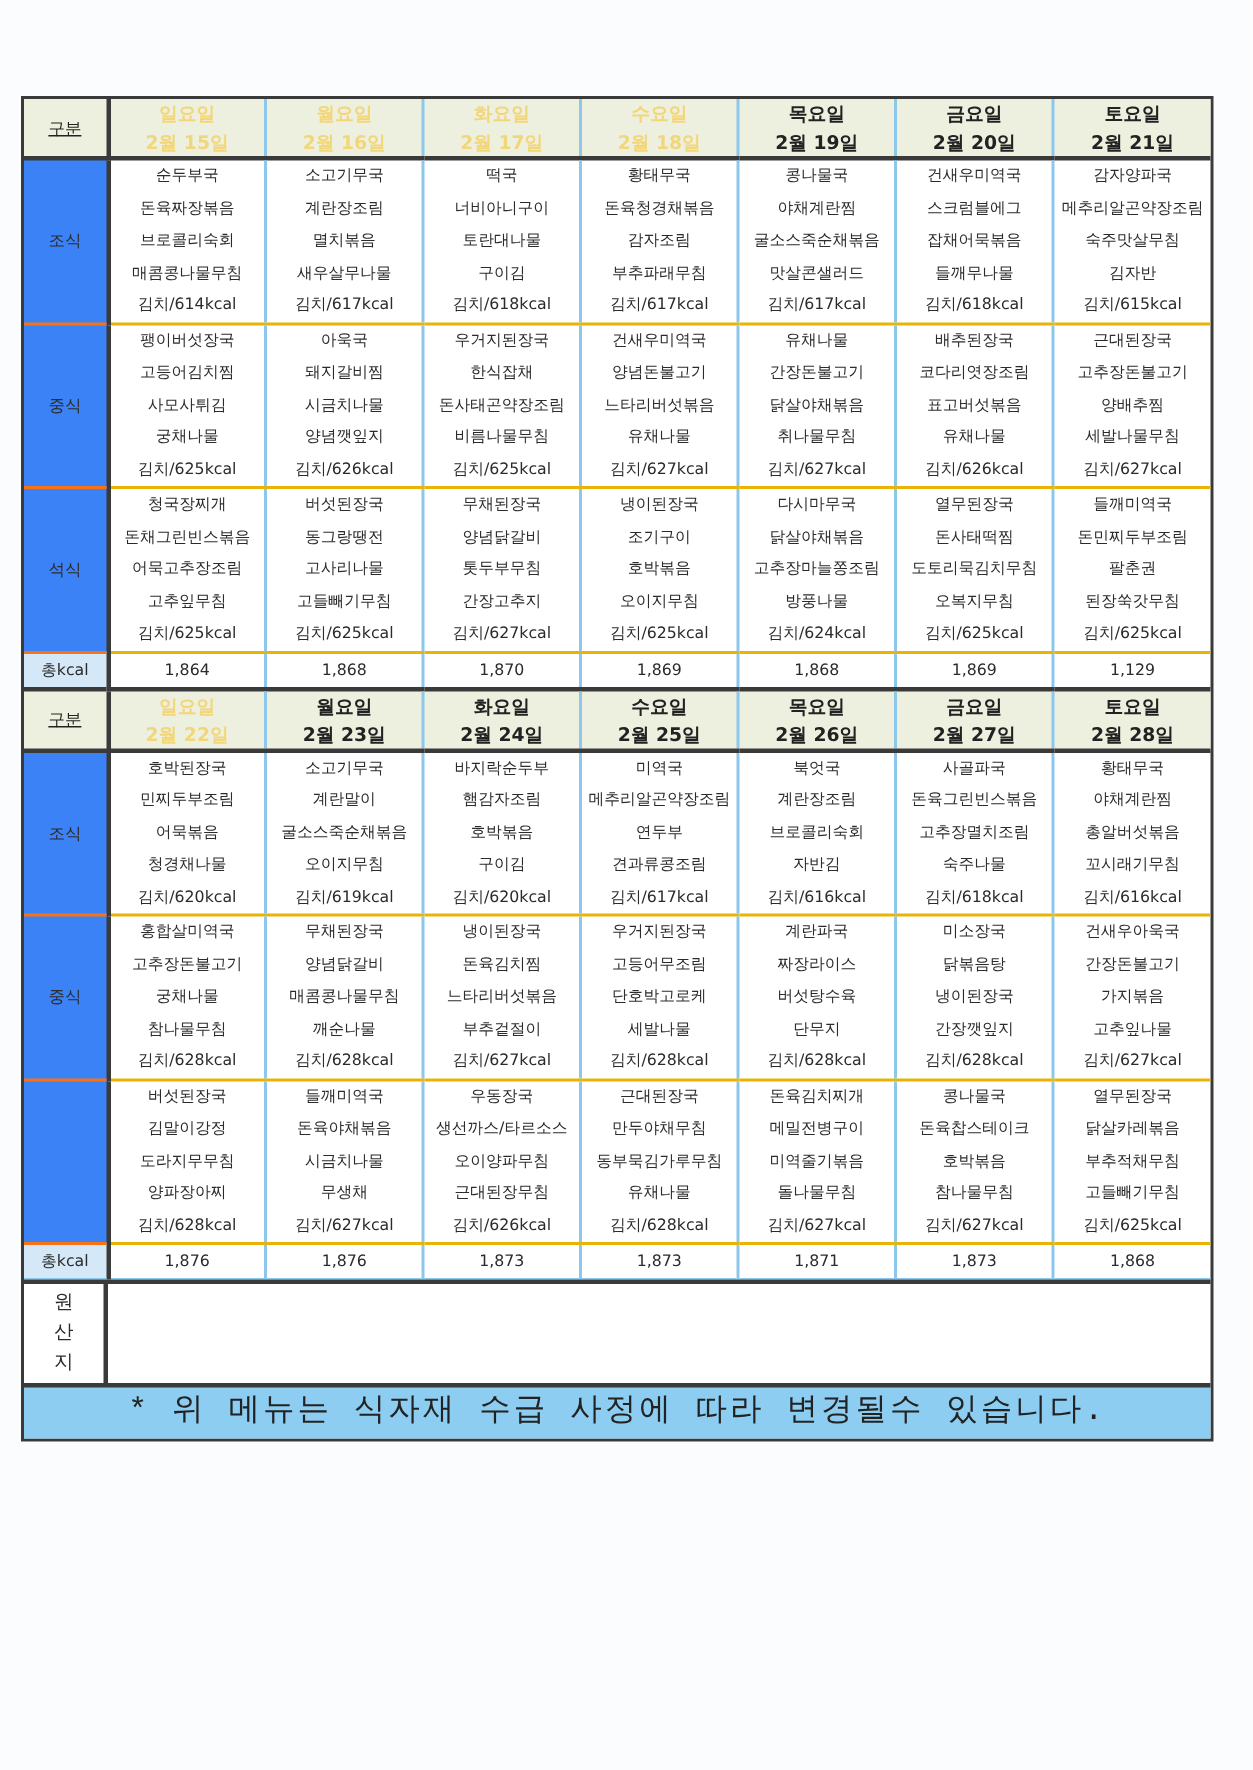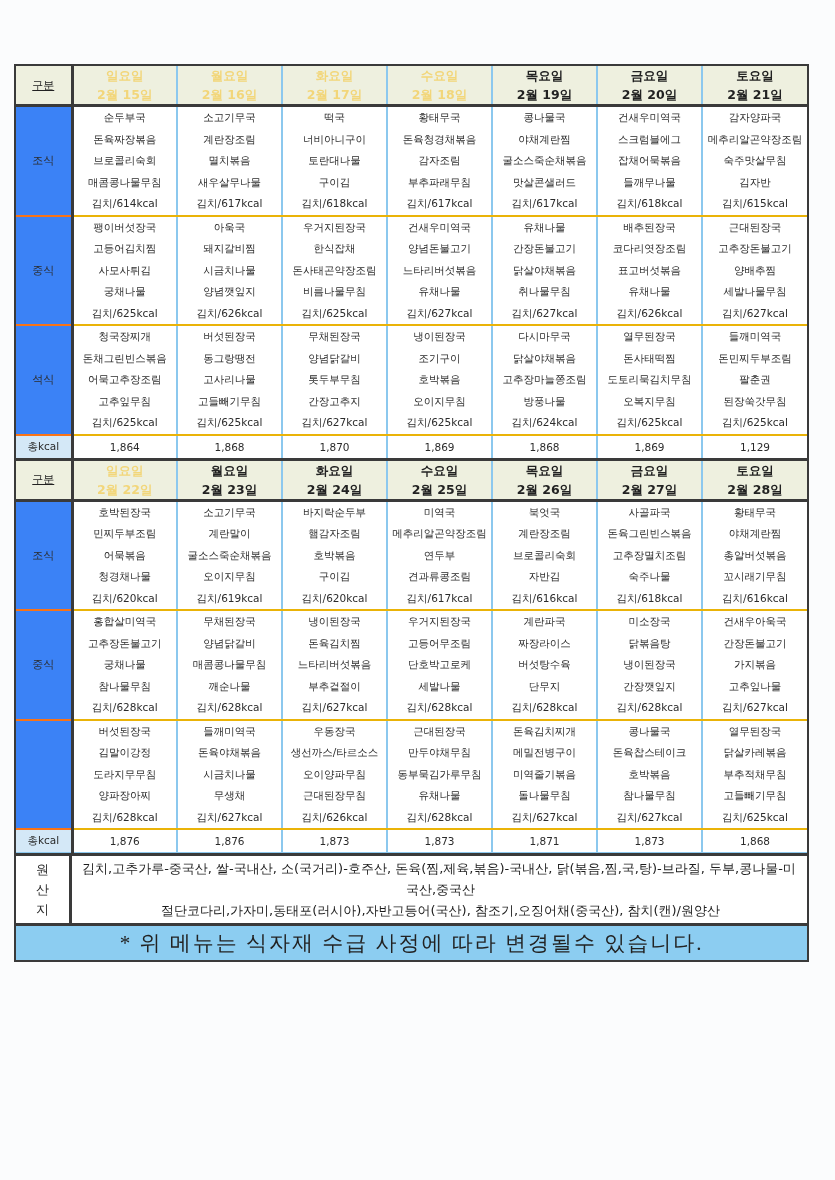--- a/index.html
+++ b/index.html
@@ -49,21 +49,21 @@
     font-size: 13px; line-height: 20px; padding: 3px 0;
   }
   .origin-body {
     flex: 1; font-size: 13px; line-height: 21px; padding: 2px 8px 2px 10px; color: #1d1d1d;
   }
   .origin-body .l1 { text-align: left; }
   .origin-body .l2 { text-align: center; }
   .origin-body .l3 { text-align: center; }
   .notice {
     border-top: 3px solid #3a3a3a; background: #8ccdf1;
-    text-align: center; font-family: Liberation Serif, serif;
+    text-align: center; font-family: Liberation Mono, monospace;
     font-size: 21px; height: 34px; line-height: 34px; letter-spacing: 2px; color: #222;
   }
 </style>
 </head>
 <body>
 
 <div class="sheet">
   <table class="menu">
     <colgroup>
       <col class="lbl">
@@ -472,21 +472,16 @@
         </tr>
       </tbody>
   </table>
 
   <div class="origin">
     <div class="origin-label">
       <span>원</span>
       <span>산</span>
       <span>지</span>
     </div>
-    <div class="origin-body">
-      <div class="l1">김치,고추가루-중국산, 쌀-국내산, 소(국거리)-호주산, 돈육(찜,제육,볶음)-국내산, 닭(볶음,찜,국,탕)-브라질, 두부,콩나물-미</div>
-      <div class="l2">국산,중국산</div>
-      <div class="l3">절단코다리,가자미,동태포(러시아),자반고등어(국산), 참조기,오징어채(중국산), 참치(캔)/원양산</div>
-    </div>
   </div>
 
   <div class="notice">* 위 메뉴는 식자재 수급 사정에 따라 변경될수 있습니다.</div>
 </div>
 
 </body></html>

